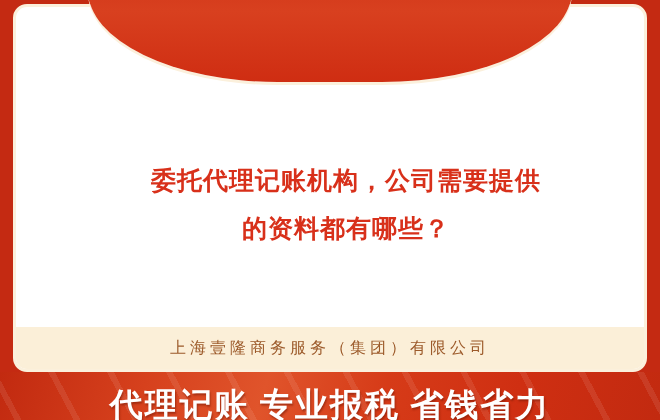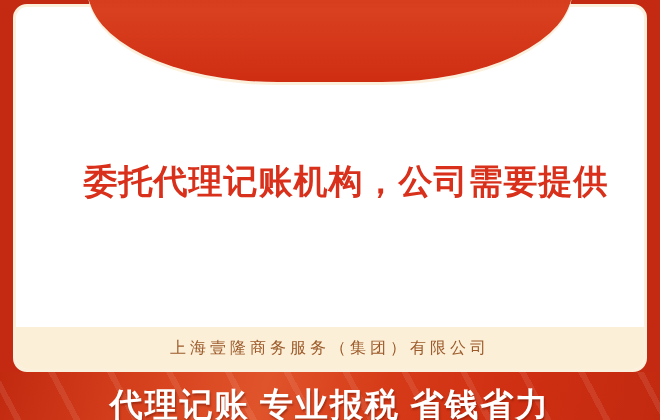--- a/index.html
+++ b/index.html
@@ -82,21 +82,21 @@
   }
 
   
   .headline {
     position: absolute;
     left: 34px;
     top: 150px;
     width: 592px;
     text-align: center;
     color: #d8301a;
-    font-size: 34px;
+    font-size: 25px;
     font-weight: bold;
     line-height: 48px;
     letter-spacing: 1px;
     font-family: "DejaVu Sans", "Liberation Sans", sans-serif;
   }
 
   
   .cream-band {
     position: absolute;
     left: 0;
@@ -166,20 +166,21 @@
 <body>
 
 <div class="poster">
 
   <div class="frame-red"></div>
 
   <div class="card">
 
     <div class="headline">
       <div>委托代理记账机构，公司需要提供</div>
+      <div>的资料都有哪些？</div>
     </div>
 
     <div class="cream-band">
       <span class="company-name">上海壹隆商务服务（集团）有限公司</span>
     </div>
 
   </div>
 
   <div class="banner-wrap">
     <div class="banner"></div>

